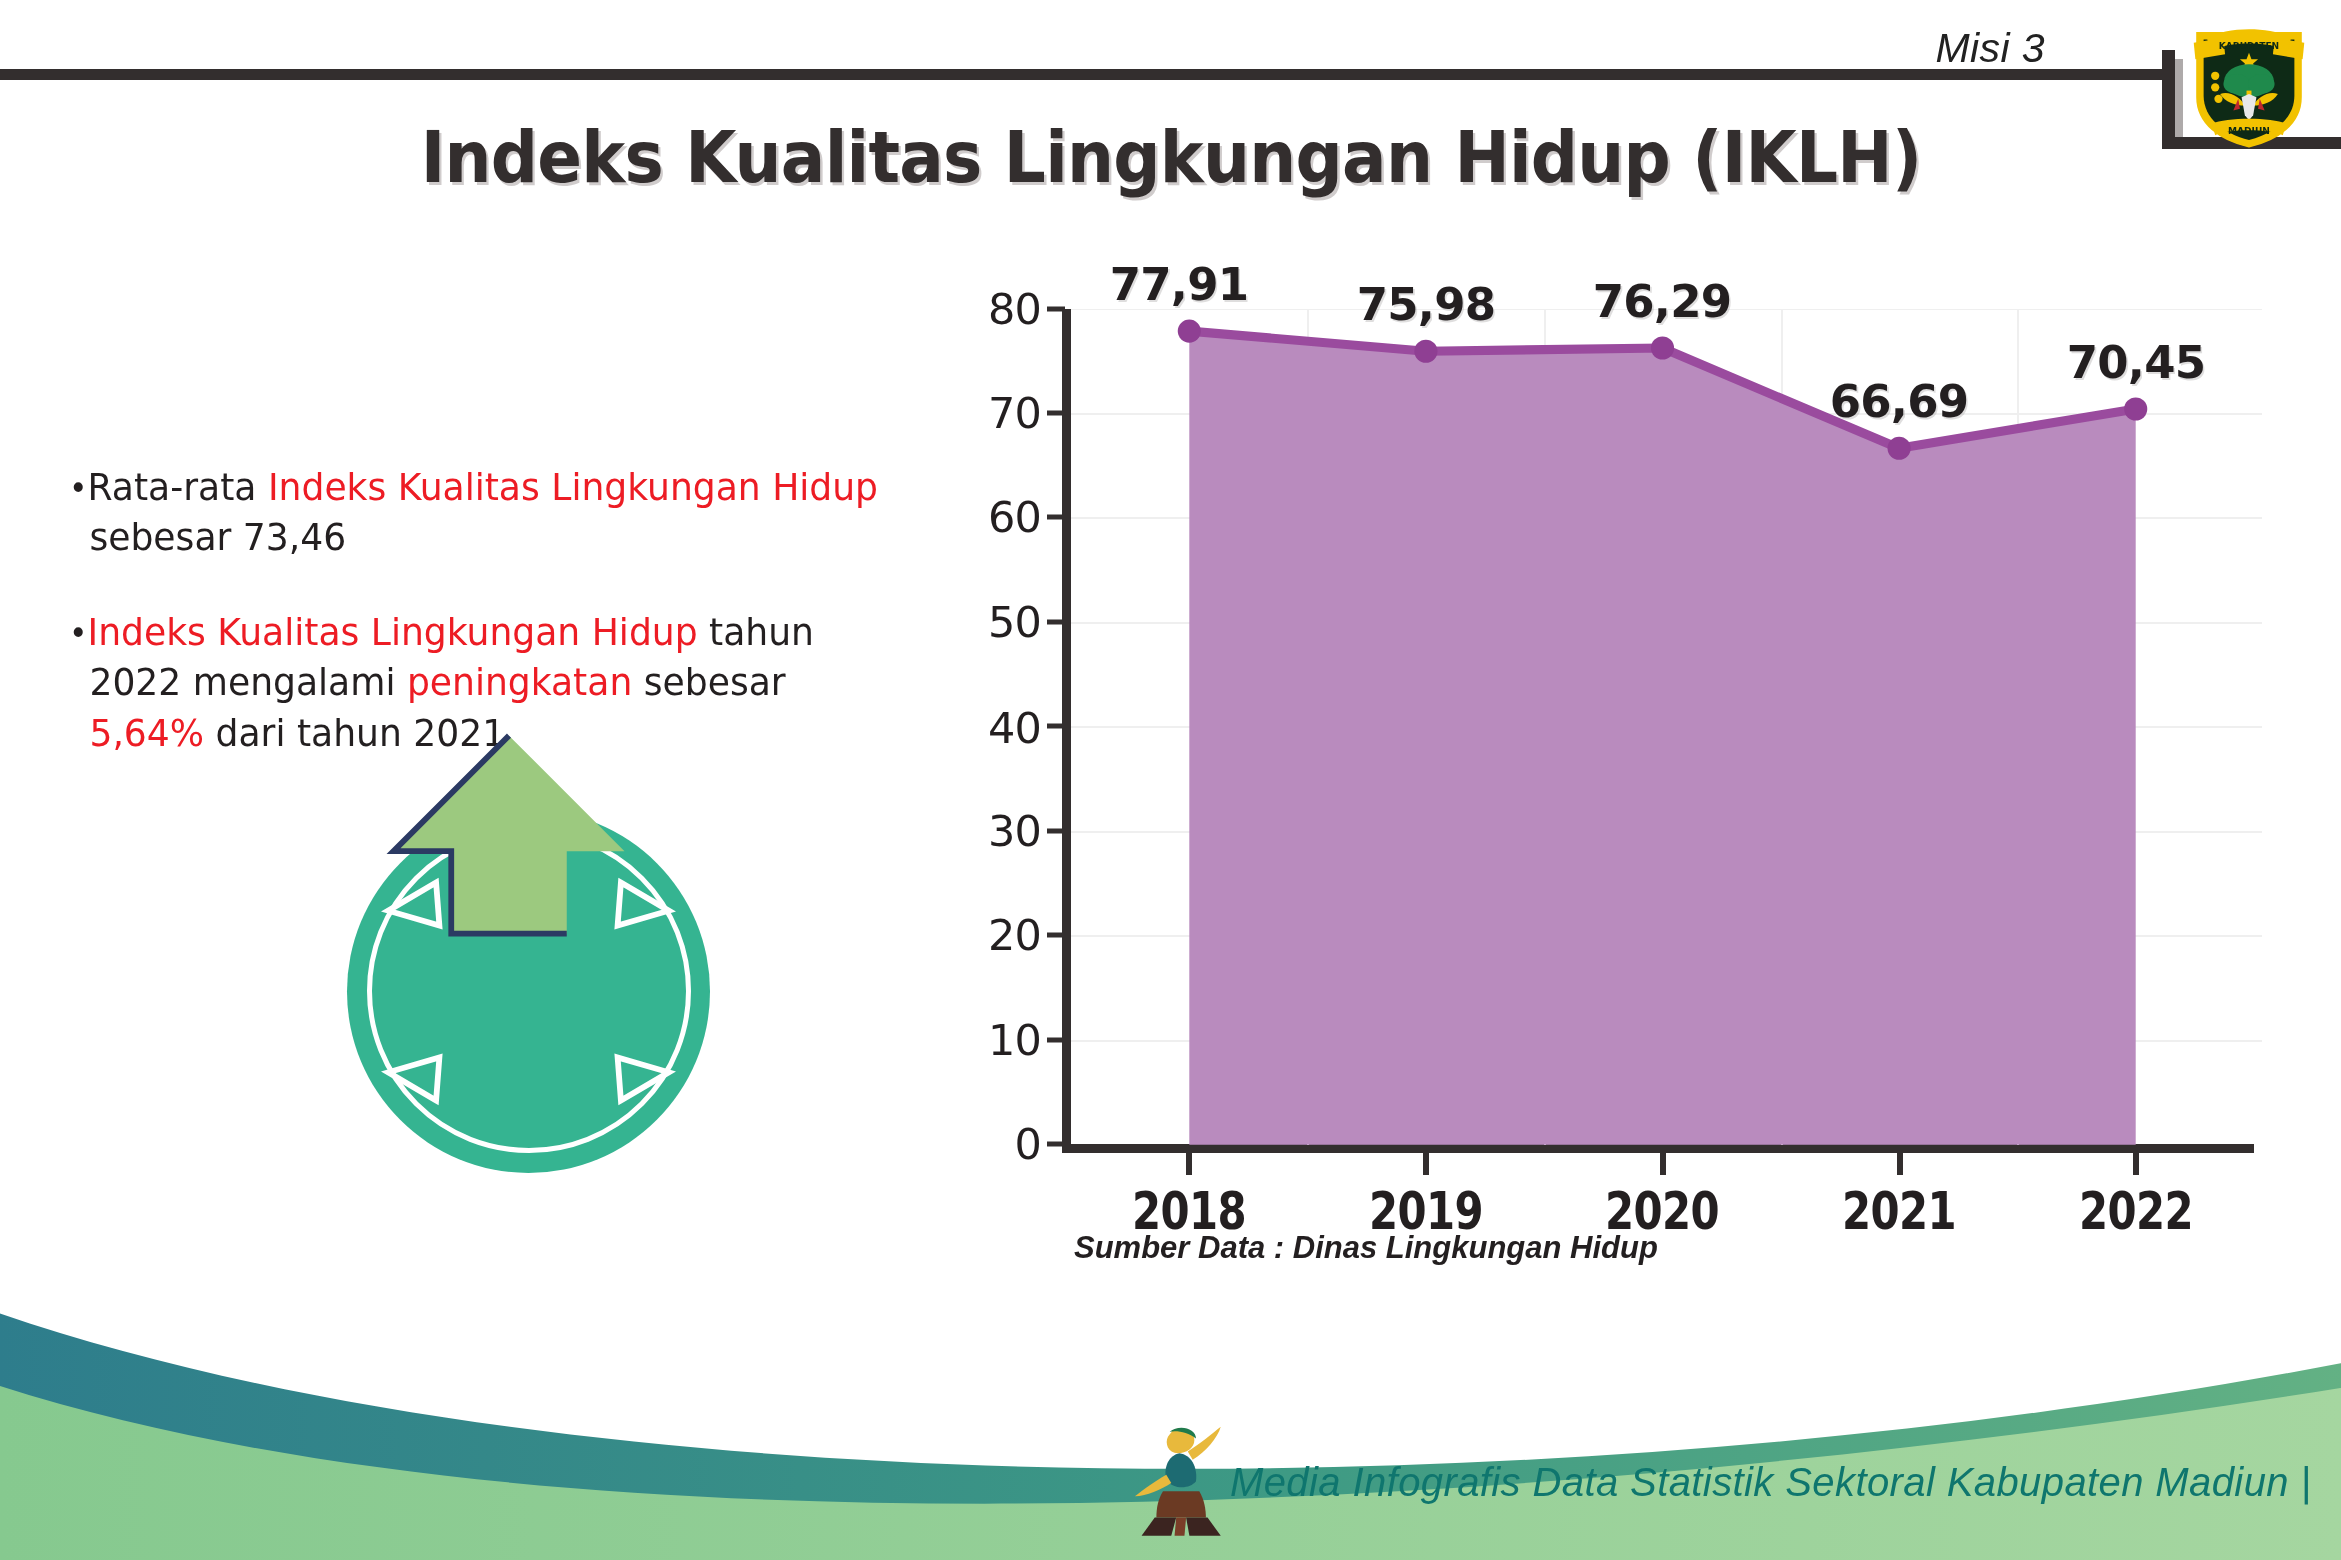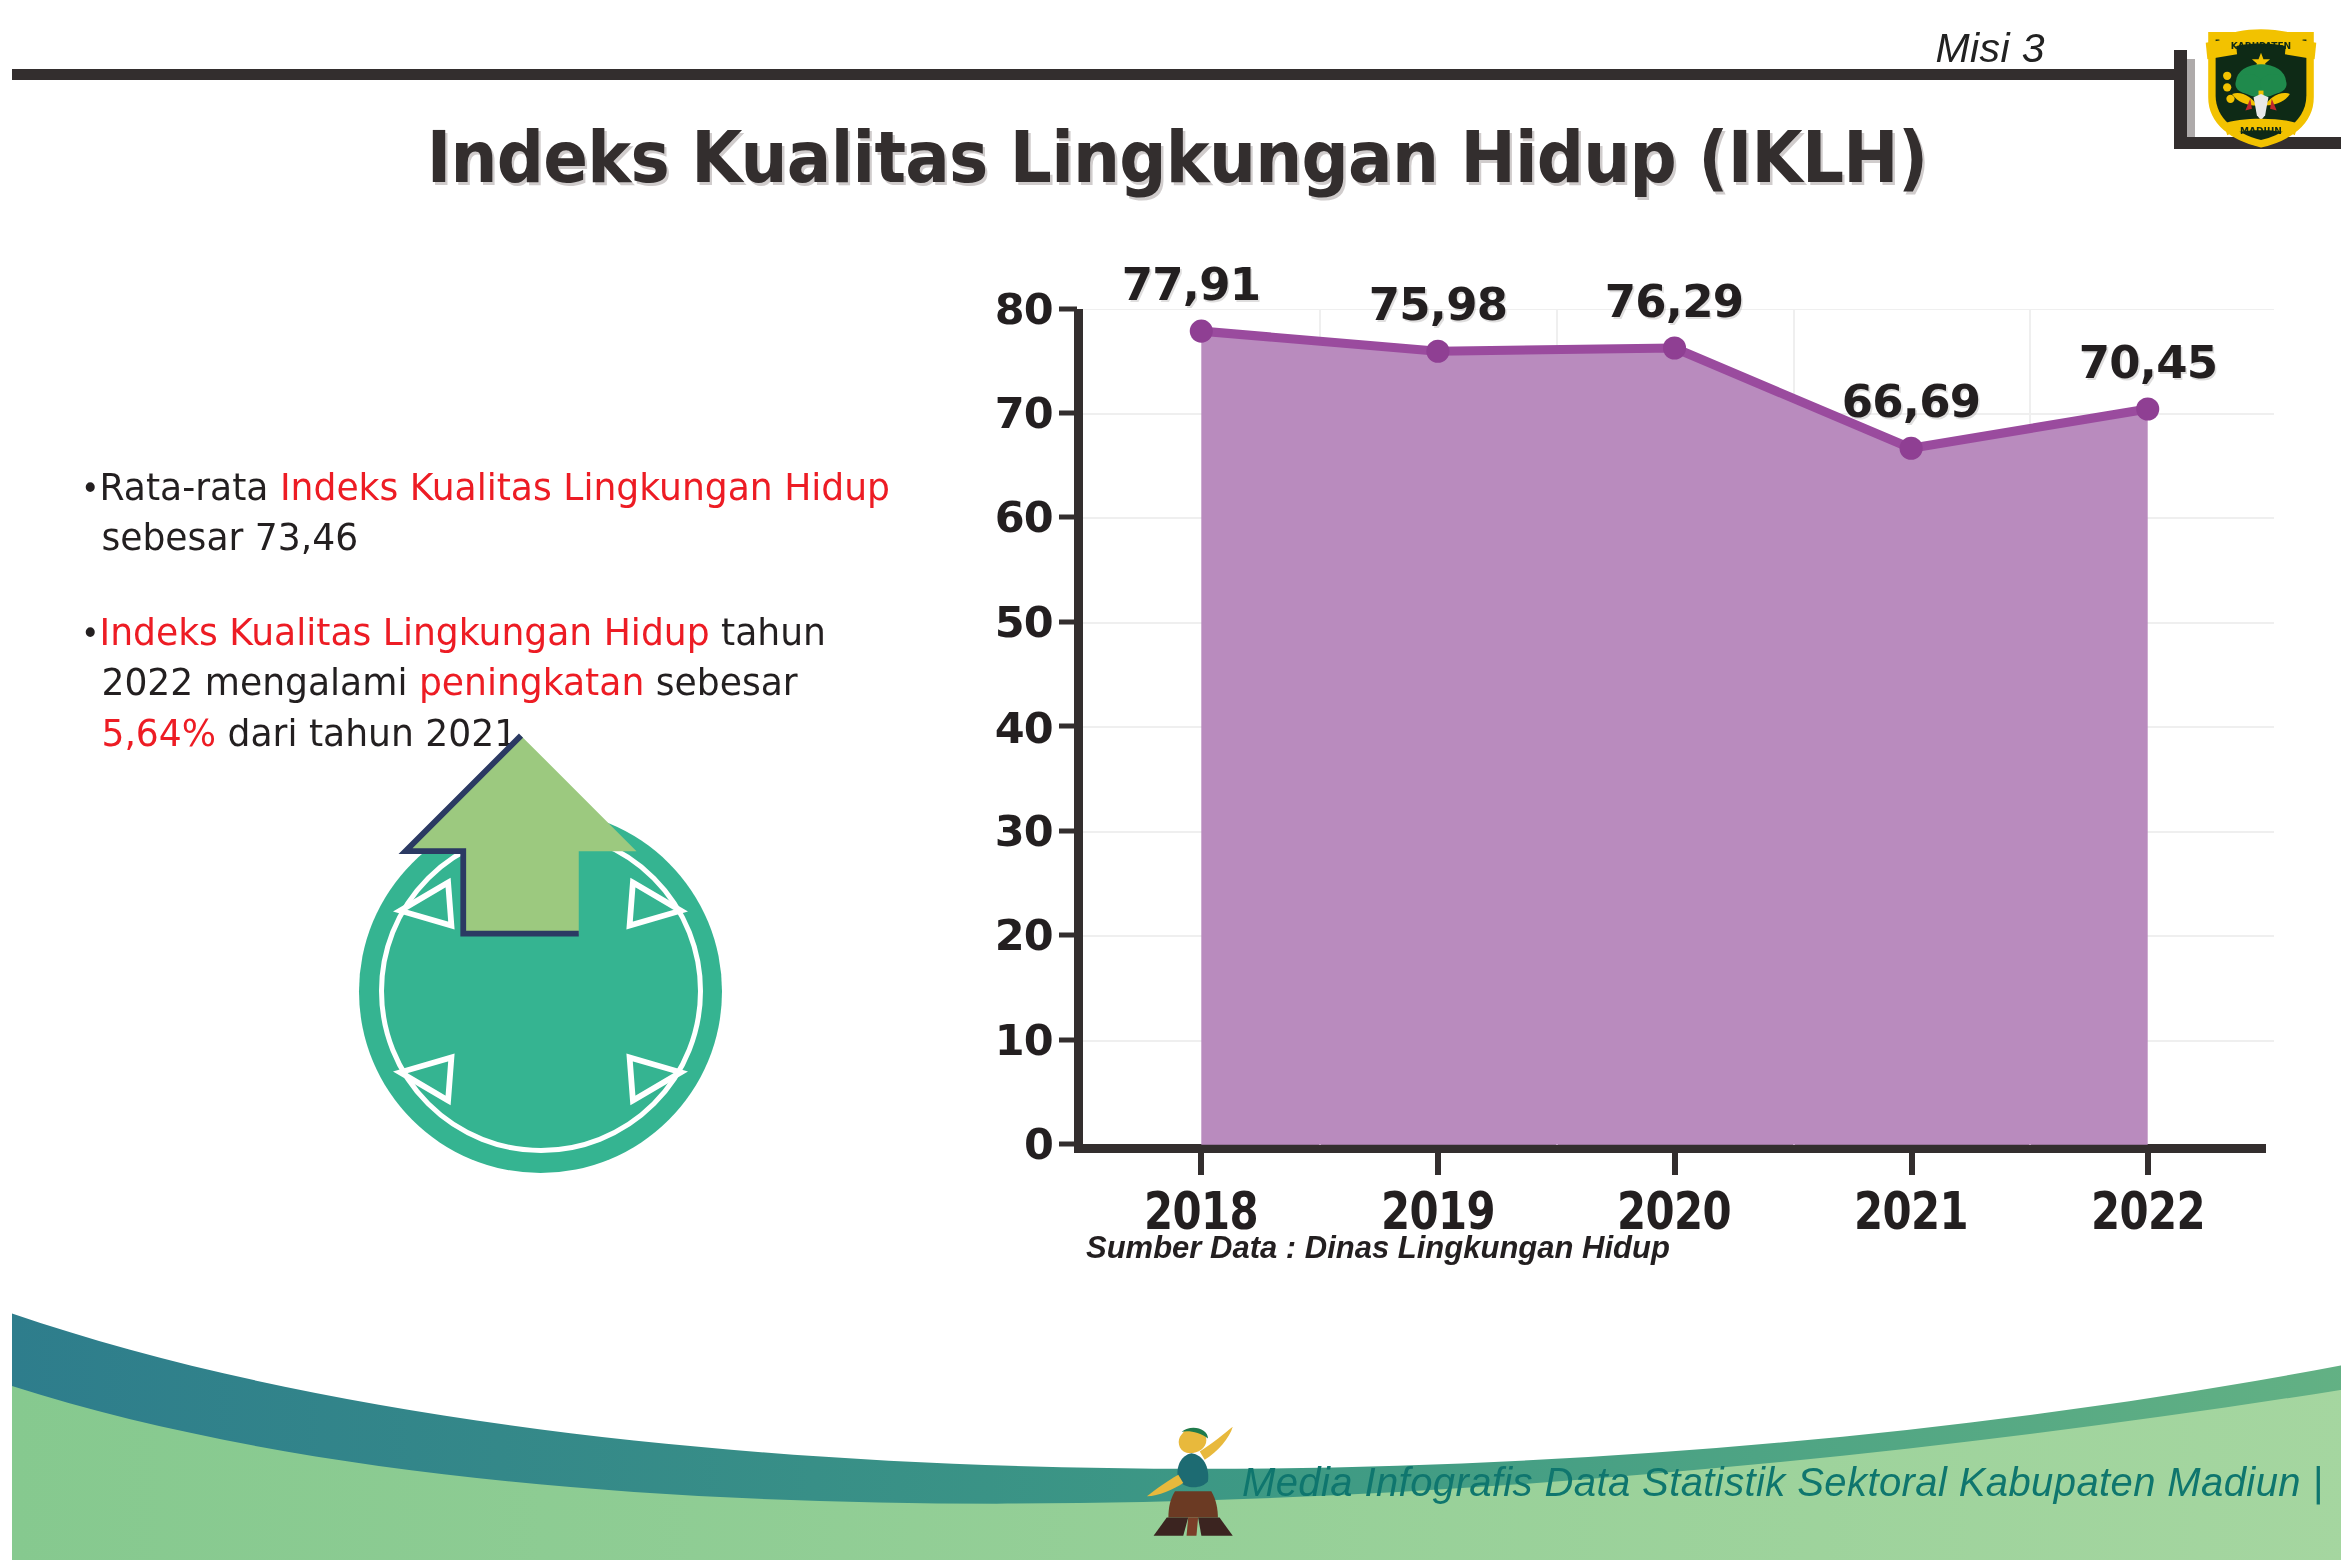--- a/index.html
+++ b/index.html
@@ -1,21 +1,21 @@
 <!DOCTYPE html>
 <html style="font-size:13.2px"><head>
 <meta charset="utf-8">
 <style>
   html,body{margin:0;padding:0;}
   body{
     width:2342px;height:1561px;position:relative;overflow:hidden;
     background:#ffffff;
     font-family:"Liberation Sans", sans-serif;
   }
-  .slide{position:absolute;inset:0;margin-left:12px;}
+  .slide{position:absolute;inset:0;}
 
   
   .header-rule{
     position:absolute;left:0;top:69px;width:2168px;height:10.7px;
     background:#332E2E;
   }
   .header-corner{
     position:absolute;left:2162px;top:50px;width:13.2px;height:99px;
     background:#332E2E;
   }
@@ -87,21 +87,21 @@
     position:absolute;left:88px;top:11.6px;width:9px;height:842px;
     background:#332E2E;
   }
   .axis-x{
     position:absolute;left:88px;top:847px;width:1192px;height:9px;
     background:#332E2E;
   }
   .ytick-label{
     position:absolute;right:1221px;
     font-family:"DejaVu Sans", sans-serif;
-    font-weight:bold;font-size:43px;color:#231f20;
+    font-weight:normal;font-size:43px;color:#231f20;
     text-align:right;white-space:nowrap;transform:translateY(-50%);
     letter-spacing:-0.8px;
   }
   .ytick-mark{position:absolute;left:73px;width:18px;height:5px;background:#332E2E;transform:translateY(-50%);}
   .gridline{position:absolute;left:97px;right:0;height:1.7px;background:#EFEFEF;}
   .vgrid{position:absolute;top:11.6px;width:1.7px;background:#EFEFEF;}
   .xtick-mark{position:absolute;top:856px;width:5.8px;height:21.5px;background:#332E2E;}
   .xtick-label{
     position:absolute;top:885px;
     font-family:"DejaVu Sans", sans-serif;

